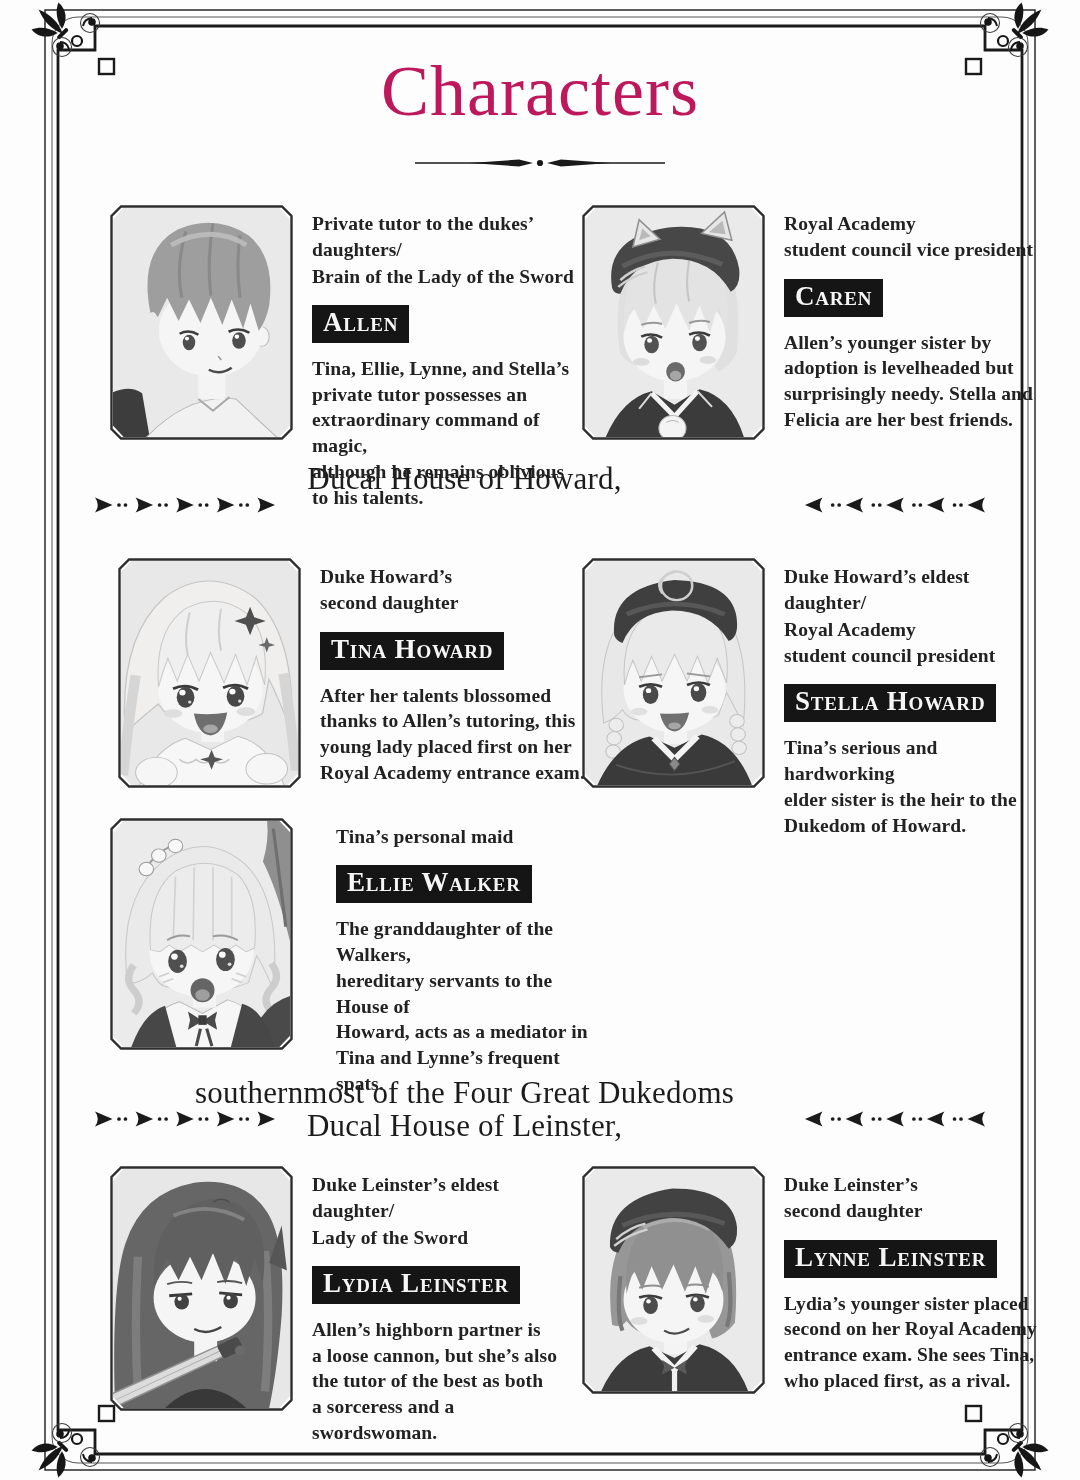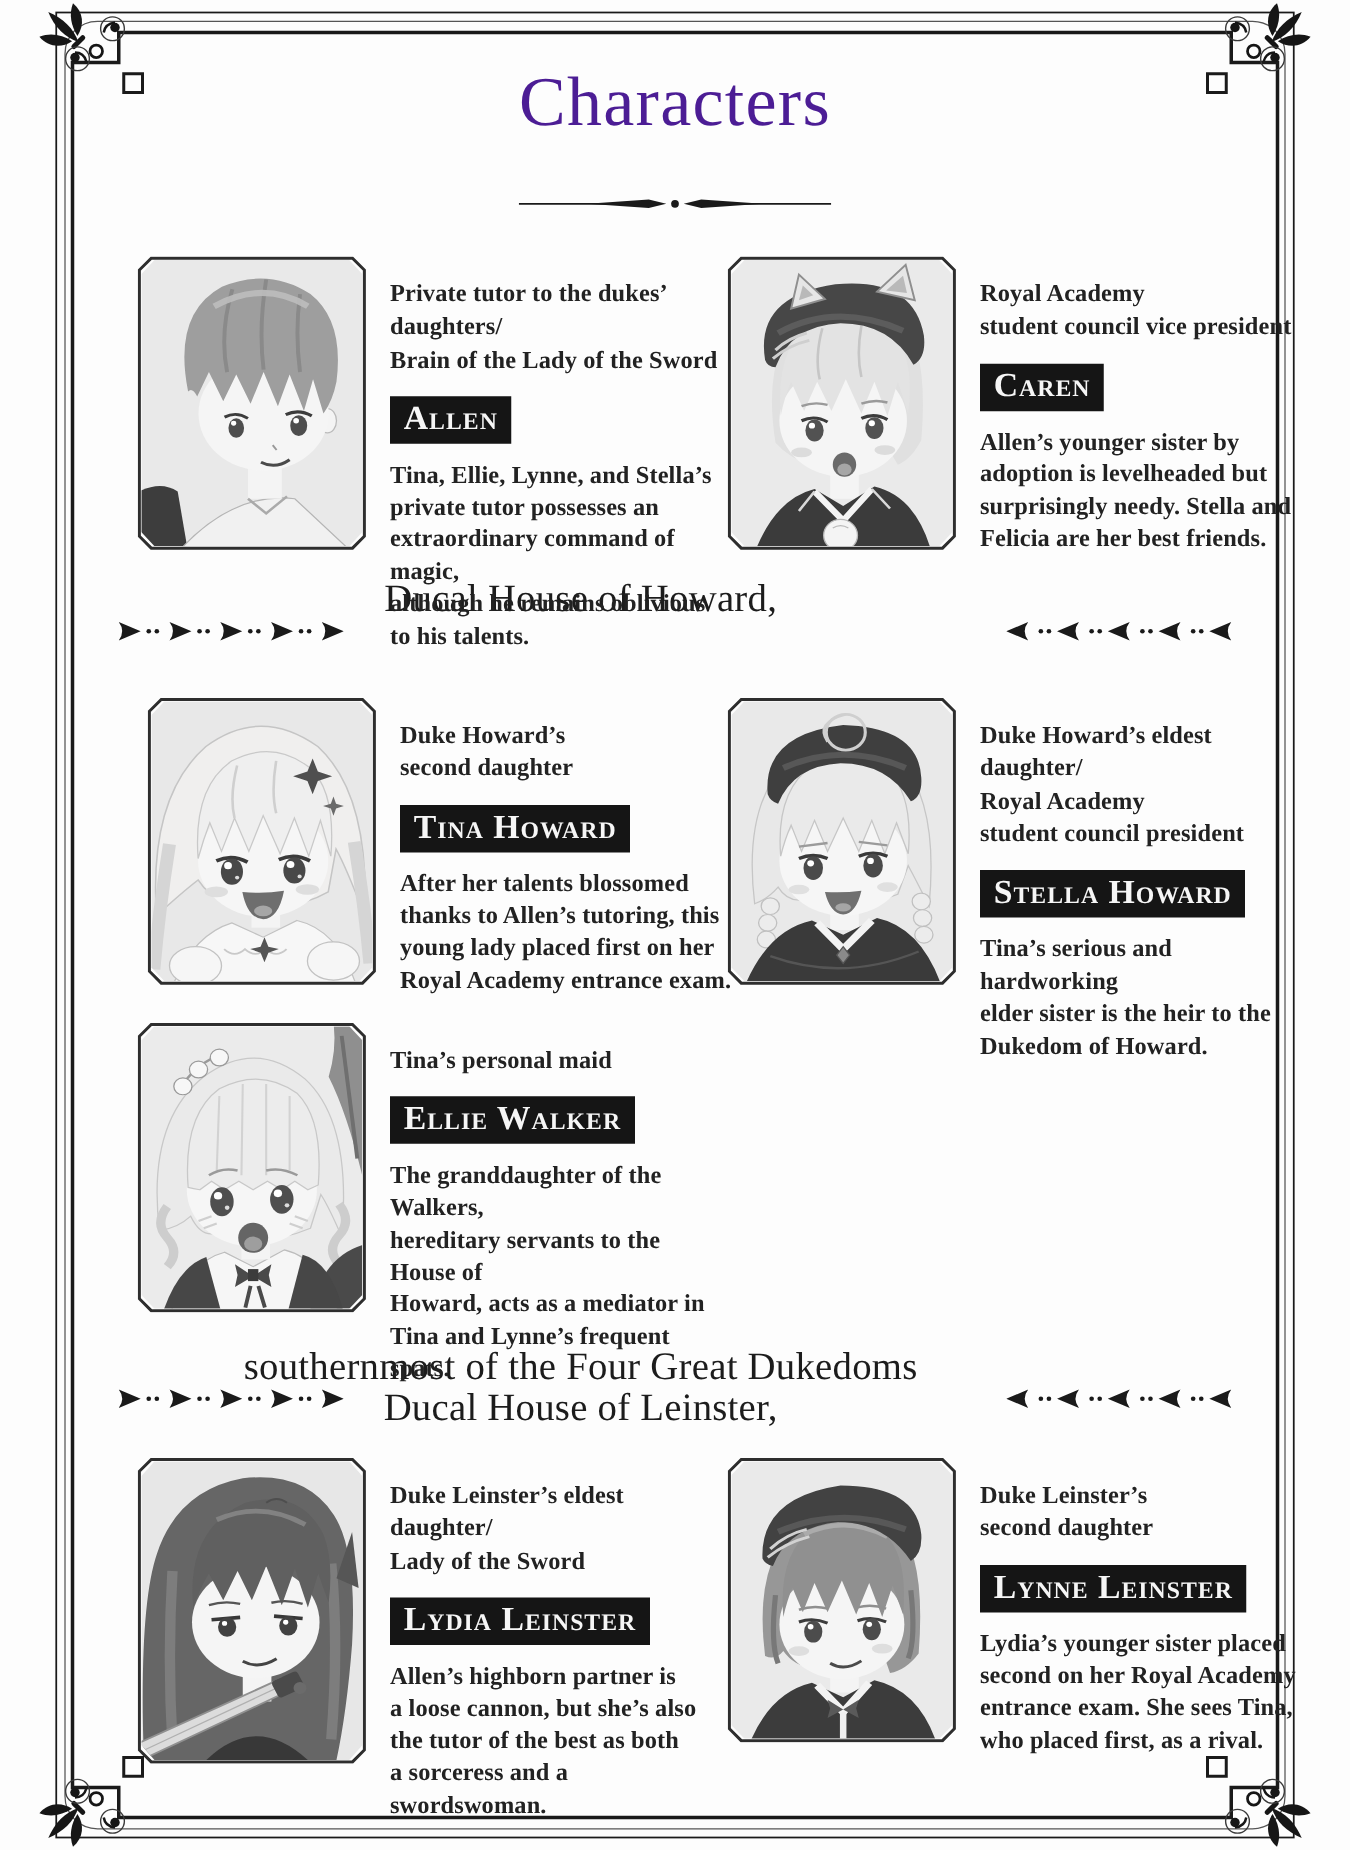--- a/index.html
+++ b/index.html
@@ -3,36 +3,36 @@
 <meta charset="utf-8">
 <style>
   html,body{margin:0;padding:0;background:#ffffff;}
   .page{
     position:relative;width:1080px;height:1480px;background:#fdfdfd;
     font-family:"Liberation Serif","DejaVu Serif",serif;color:#1a1a1a;overflow:hidden;
   }
   .border-svg{position:absolute;left:0;top:0;width:1080px;height:1480px;pointer-events:none;}
   .page-title{
     position:absolute;left:0;top:50px;width:1080px;text-align:center;
-    font-size:56px;font-weight:400;letter-spacing:1px;color:#4c1d95;
+    font-size:72px;font-weight:400;letter-spacing:1px;color:#be185d;
   }
   .divider{position:absolute;left:415px;top:156px;width:250px;height:14px;}
   .entry{position:absolute;display:flex;}
   .e-allen{left:110px;top:205px;} .e-caren{left:582px;top:205px;}
   .e-tina{left:118px;top:558px;}  .e-stella{left:582px;top:558px;}
-  .e-ellie{left:110px;top:818px;}
+  .e-ellie{left:110px;top:818px;gap:24px;}
   .e-lydia{left:110px;top:1166px;} .e-lynne{left:582px;top:1166px;}
   .portrait{position:relative;width:183px;flex:0 0 183px;}
   .portrait svg.art{position:absolute;left:3px;top:3px;width:177px;height:calc(100% - 6px);
     clip-path:polygon(6% 0,94% 0,100% 5%,100% 95%,94% 100%,6% 100%,0 95%,0 5%);}
   .portrait svg.pframe{position:absolute;left:0;top:0;width:183px;height:100%;}
   .info{margin-left:19px;padding-top:2px;width:265px;}
   .role{
     font-size:19.5px;font-weight:700;line-height:1.35;color:#222;
-    white-space:pre-line;margin:16px 0 15px 0;letter-spacing:0.1px;
+    white-space:pre-line;margin:4px 0 15px 0;letter-spacing:0.1px;
   }
   .plate{
     display:inline-block;background:#151515;color:#f6f6f6;
     font-variant:small-caps;font-weight:700;font-size:27px;line-height:1.15;
     padding:2px 11px 5px 11px;letter-spacing:0.8px;margin:0 0 13px 0;
   }
   .desc{
     font-size:19.5px;font-weight:700;line-height:1.32;color:#222;
     white-space:pre-line;letter-spacing:0.1px;
   }

